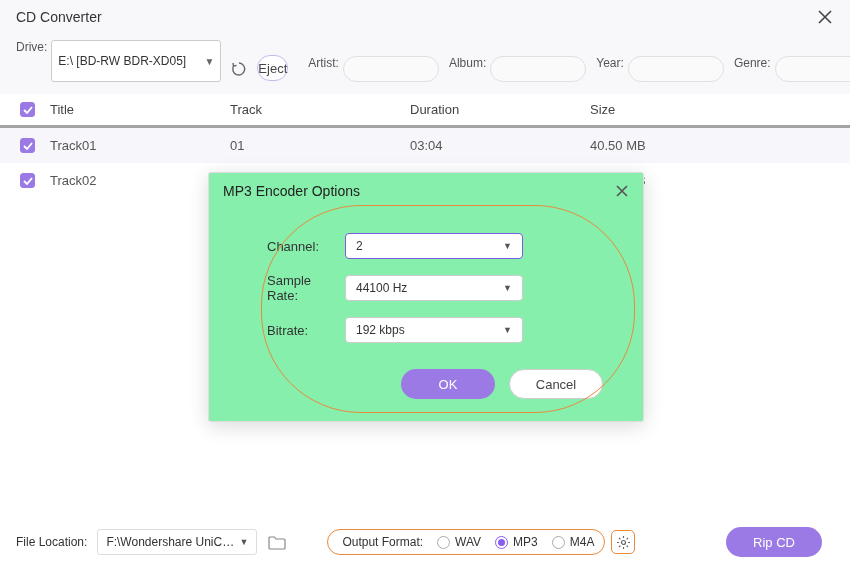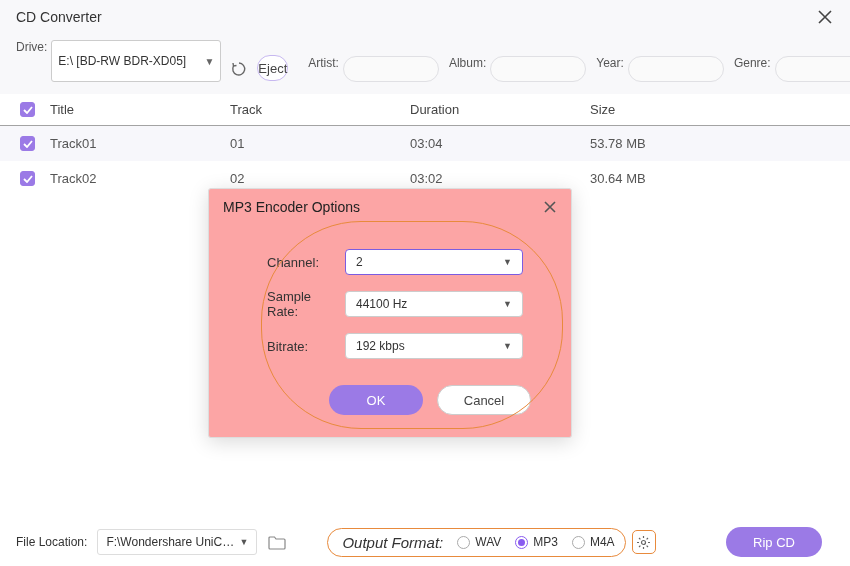--- a/index.html
+++ b/index.html
@@ -16,21 +16,21 @@
 .field-group { display: flex; flex-direction: row; gap: 4px; }
 .field-label { font-size: 12px; color: #555; margin-bottom: 2px; }
 .drive-select { width: 170px; height: 42px; border: 1px solid #ccc; border-radius: 3px; background: #fff; padding: 0 6px; font-size: 12px; display: flex; align-items: center; justify-content: space-between; }
 .drive-select .chev { font-size: 10px; color: #666; }
 .refresh-btn { width: 22px; height: 22px; display: flex; align-items: center; justify-content: center; cursor: pointer; margin-bottom: 2px; }
 .eject-btn { width: 100px; height: 26px; border: 1px solid #c7b8f0; border-radius: 13px; background: #fff; display: flex; align-items: center; justify-content: center; font-size: 13px; color: #444; cursor: pointer; margin-bottom: 1px; }
 .spacer { flex: 1; }
 .meta-input { width: 96px; height: 26px; border: 1px solid #e0e0e4; border-radius: 13px; background: #fafafa; }
 
 
-.thead { display: flex; align-items: center; padding: 8px 20px; border-bottom: 1px solid #a3a3a3; font-size: 13px; color: #444; background: #fff; }
+.thead { display: flex; align-items: center; padding: 8px 20px; border-bottom: 3px solid #a3a3a3; font-size: 13px; color: #444; background: #fff; }
 .col-check { width: 30px; }
 .col-title { flex: 0 0 180px; }
 .col-track { flex: 0 0 180px; }
 .col-dur { flex: 0 0 180px; }
 .col-size { flex: 1; }
 .trow { display: flex; align-items: center; padding: 10px 20px; font-size: 13px; color: #555; }
 .trow.striped { background: #f7f7fb; }
 .checkbox { width: 15px; height: 15px; border: 1.5px solid #9b7ae6; border-radius: 3px; background: #9b7ae6; display: flex; align-items: center; justify-content: center; }
 .checkbox svg { width: 10px; height: 8px; }
 
@@ -40,21 +40,21 @@
 .folder-icon { width: 20px; height: 18px; display: flex; align-items: center; justify-content: center; }
 .format-pill { display: flex; align-items: center; gap: 14px; border: 1.5px solid #e88a3c; border-radius: 18px; padding: 5px 10px 5px 14px; }
 .radio { display: flex; align-items: center; gap: 5px; font-size: 12px; }
 .radio-circle { width: 13px; height: 13px; border: 1.5px solid #aaa; border-radius: 50%; display: flex; align-items: center; justify-content: center; }
 .radio.active .radio-circle { border-color: #8a5cf0; }
 .radio.active .radio-dot { width: 7px; height: 7px; background: #8a5cf0; border-radius: 50%; }
 .gear-box { width: 24px; height: 24px; border: 1.5px solid #e88a3c; border-radius: 5px; display: flex; align-items: center; justify-content: center; margin-left: -4px; }
 .rip-btn { width: 96px; height: 30px; background: #9b7ae6; color: #fff; border-radius: 15px; display: flex; align-items: center; justify-content: center; font-size: 13px; margin-left: auto; cursor: pointer; }
 
 
-.overlay { position: absolute; left: 208px; top: 188px; width: 364px; background: #fca5a5; border: 1px solid #ddd; border-radius: 3px; box-shadow: 0 4px 20px rgba(0,0,0,0.15); }
+.overlay { position: absolute; left: 208px; top: 172px; width: 436px; background: #86efac; border: 1px solid #ddd; border-radius: 3px; box-shadow: 0 4px 20px rgba(0,0,0,0.15); }
 .dlg-head { padding: 10px 14px; display: flex; justify-content: space-between; align-items: center; font-size: 14px; color: #222; }
 .dlg-body { position: relative; padding: 10px 28px 22px 28px; }
 .highlight-border { position: absolute; left: 52px; right: 8px; top: -4px; bottom: 8px; border: 1.5px solid #e88a3c; border-radius: 100px / 100px; pointer-events: none; }
 .dlg-row { display: flex; align-items: center; margin: 14px 0; }
 .dlg-row .lbl { width: 108px; font-size: 13px; color: #333; padding-left: 30px; }
 .dlg-select { width: 178px; height: 26px; border: 1px solid #ccc; border-radius: 4px; display: flex; align-items: center; justify-content: space-between; padding: 0 10px; font-size: 12px; color: #333; background: #fff; }
 .dlg-select.primary { border: 1.5px solid #7b5ce0; }
 .dlg-buttons { display: flex; justify-content: flex-end; gap: 14px; margin-top: 26px; margin-right: 12px; }
 .btn-ok { width: 94px; height: 30px; background: #9b7ae6; color: #fff; border-radius: 15px; display: flex; align-items: center; justify-content: center; font-size: 13px; cursor: pointer; }
 .btn-cancel { width: 94px; height: 30px; background: #fff; border: 1px solid #ccc; color: #444; border-radius: 15px; display: flex; align-items: center; justify-content: center; font-size: 13px; cursor: pointer; }
@@ -126,21 +126,21 @@
   <div class="col-check">
     <div class="checkbox">
       <svg viewBox="0 0 10 8">
           <path d="M1 4 L4 7 L9 1" stroke="#fff" stroke-width="1.8" fill="none"></path>
         </svg>
     </div>
   </div>
   <div class="col-title">Track01</div>
   <div class="col-track">01</div>
   <div class="col-dur">03:04</div>
-  <div class="col-size">53.78 MB</div>
+  <div class="col-size">40.50 MB</div>
 </div>
 
 <div class="trow">
   <div class="col-check">
     <div class="checkbox">
       <svg viewBox="0 0 10 8">
           <path d="M1 4 L4 7 L9 1" stroke="#fff" stroke-width="1.8" fill="none"></path>
         </svg>
     </div>
   </div>
@@ -203,21 +203,21 @@
     <span style="white-space:nowrap;overflow:hidden;text-overflow:ellipsis;">F:\Wondershare UniConverter</span>
     <span class="chev-down">▼</span>
   </div>
   <div class="folder-icon">
     <svg width="18" height="15" viewBox="0 0 18 15">
         <path d="M1 3 L1 13 Q1 14 2 14 L16 14 Q17 14 17 13 L17 5 Q17 4 16 4 L8 4 L6.5 2 L2 2 Q1 2 1 3 Z" stroke="#888" stroke-width="1.2" fill="none"></path>
       </svg>
   </div>
   <div style="width:20px;"></div>
   <div class="format-pill">
-    <span style="font-size:15px;font-style:italic;">Output Format:</span>
+    <span style="font-size:12px;">Output Format:</span>
     <div class="radio">
       <span class="radio-circle"></span>
       <span>WAV</span>
     </div>
     <div class="radio active">
       <span class="radio-circle">
           <span class="radio-dot"></span>
         </span>
       <span>MP3</span>
     </div>

